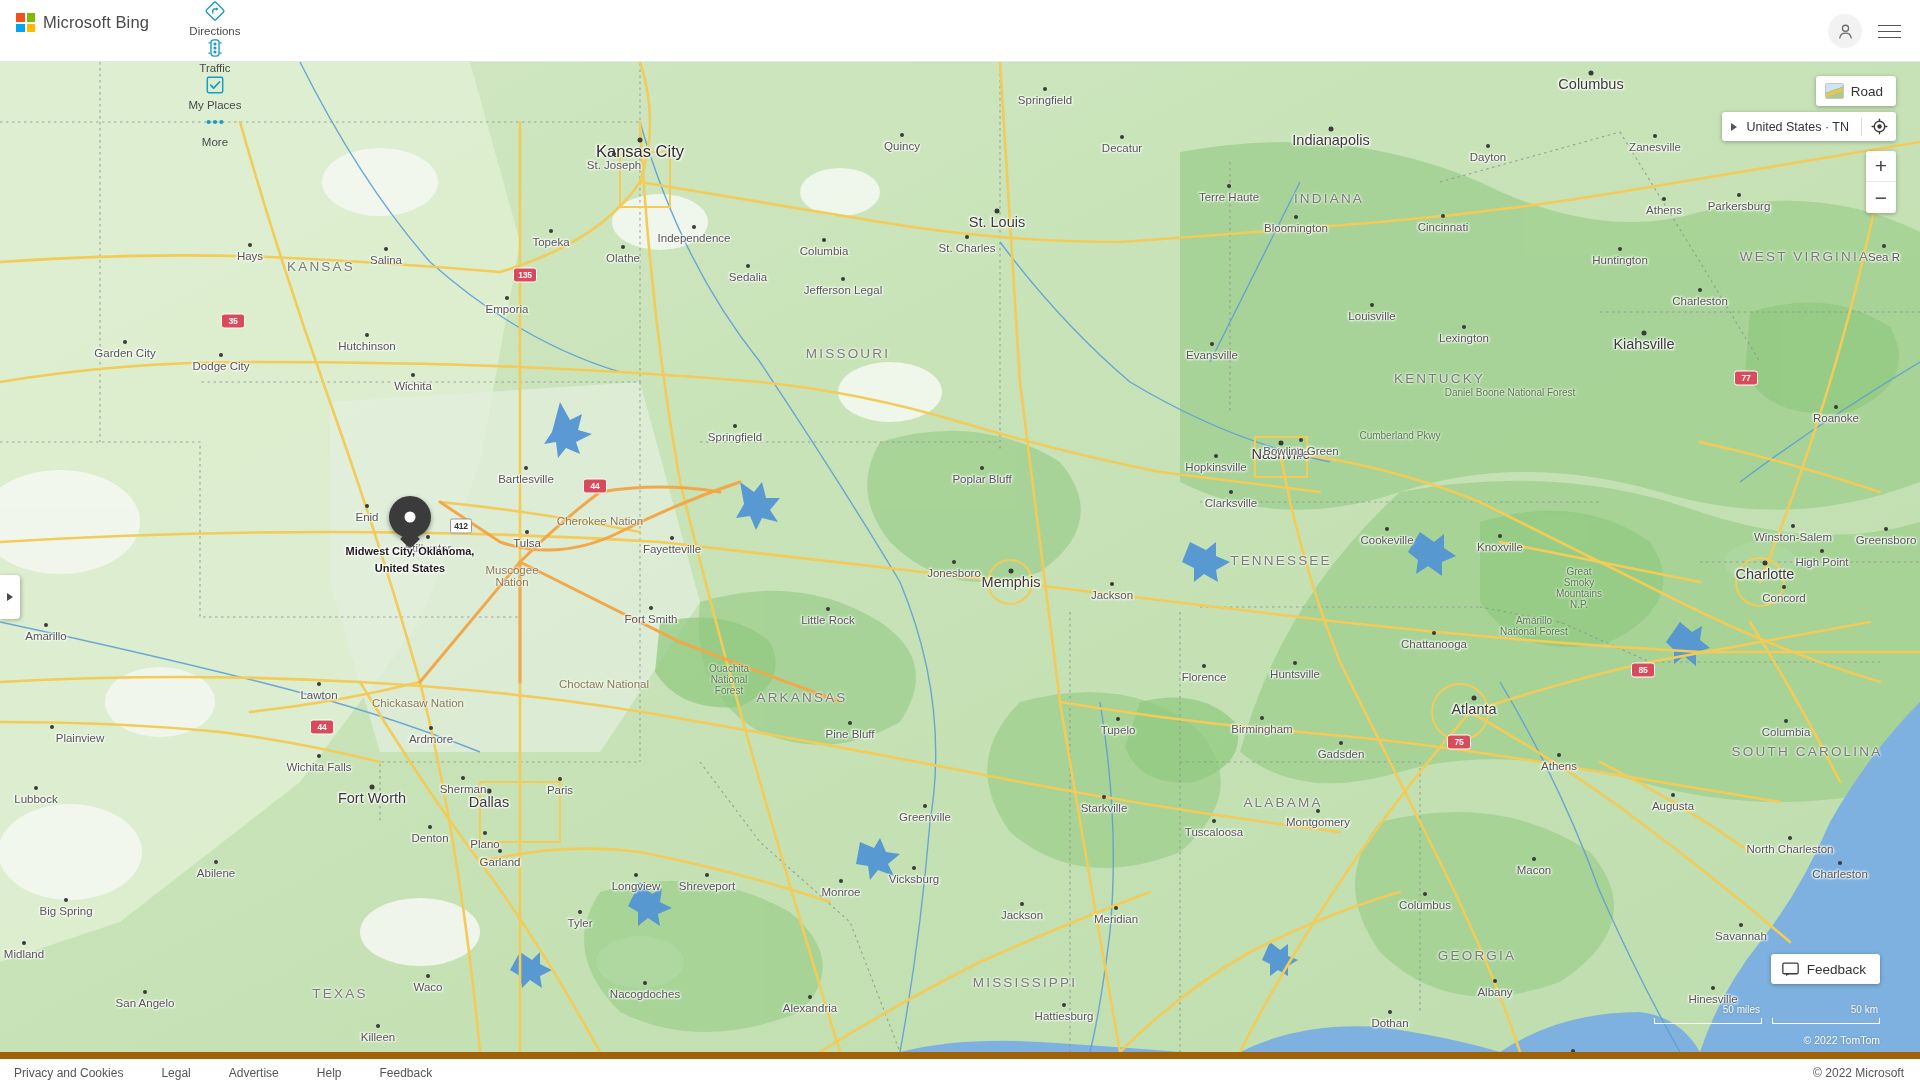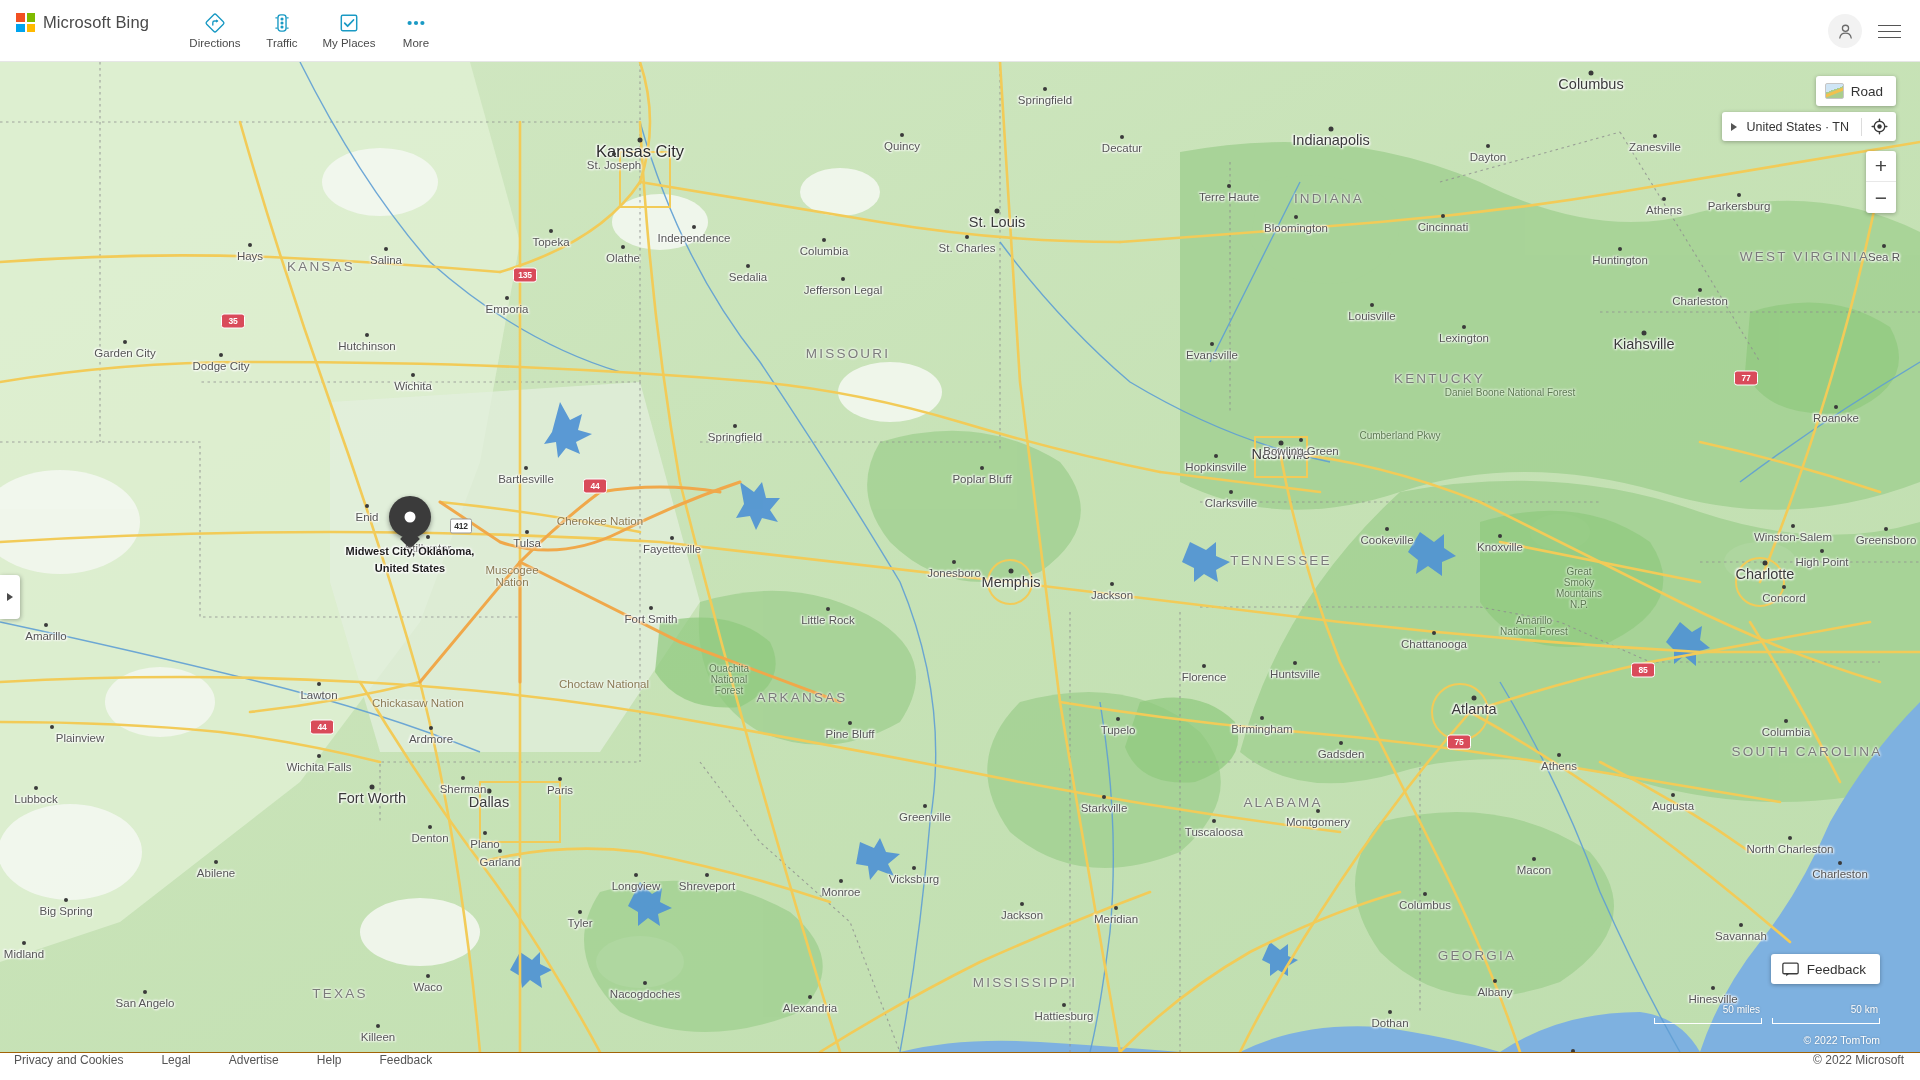--- a/index.html
+++ b/index.html
@@ -37,21 +37,21 @@
   #search-input {
     flex:1; border:0; outline:none; height:38px;
     font-family:inherit; font-size:16px; color:#2b2b2b;
     padding:0 10px 0 14px; background:transparent;
   }
   #search-btn {
     width:54px; height:38px; background:transparent; border:0; cursor:pointer;
     display:flex; align-items:center; justify-content:center;
   }
 
-  #tools { display:flex; align-items:center; margin-left:22px; height:62px; }
+  #tools { display:flex; align-items:flex-end; margin-left:22px; height:62px;flex-direction:column; }
   .tool {
     width:60px; height:58px; display:flex; flex-direction:column;
     align-items:center; justify-content:center; cursor:pointer; gap:3px;
     margin-right:7px;
   }
   .tool .ic { height:22px; display:flex; align-items:center; justify-content:center; }
   .tool .lb { font-size:11.5px; color:#4a4a4a; white-space:nowrap; }
 
   #header-right { position:absolute; right:12px; top:0; height:62px; display:flex; align-items:center; gap:8px; }
   #account-btn {
@@ -203,22 +203,22 @@
     border:1.5px solid #fff; border-top:0; box-sizing:border-box;
   }
   #tomtom {
     position:absolute; right:40px; bottom:6px; z-index:40;
     font-size:10.5px; color:#fff; text-shadow:0 0 2px rgba(0,0,0,.3);
   }
 
   
   #footer {
     position:absolute; bottom:0; left:0; width:1920px; height:28px;
-    background:#fff; z-index:60; display:flex; align-items:flex-start;
-    border-top:1px solid #a16207;
+    background:#fff; z-index:60; display:flex; align-items:flex-end;
+    border-top:7px solid #a16207;
   }
   #footer-links { display:flex; align-items:center; gap:38px; padding-left:14px; }
   #footer-links a { font-size:12px; color:#555; text-decoration:none; cursor:pointer; white-space:nowrap; }
   #footer-copy { position:absolute; right:16px; font-size:12px; color:#555; }
 </style>
 </head>
 <body>
 
 <div id="header">
 

